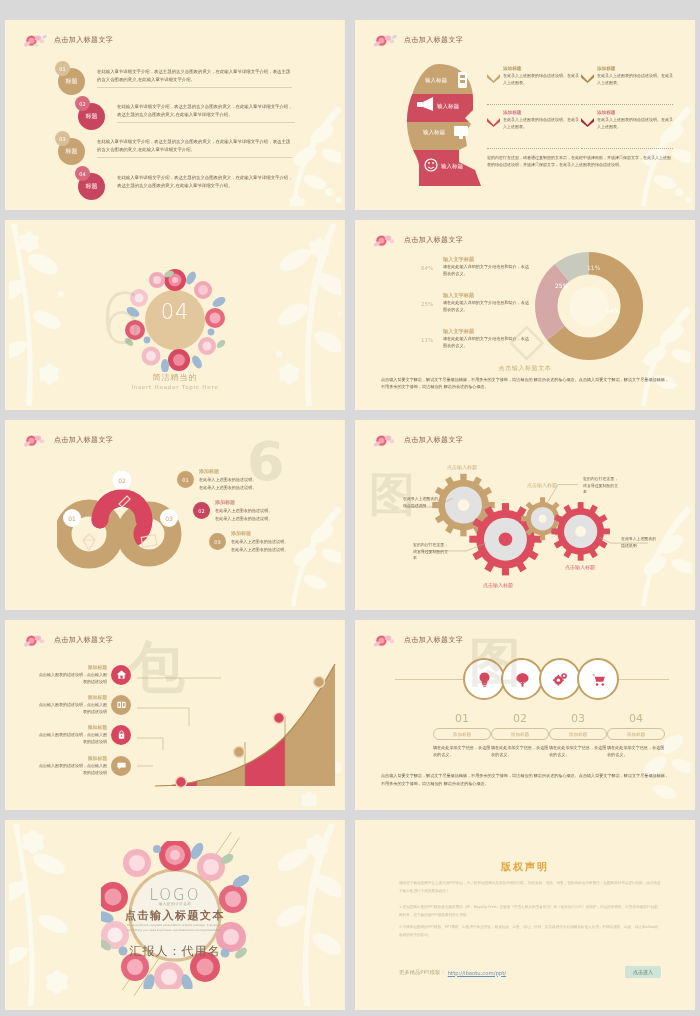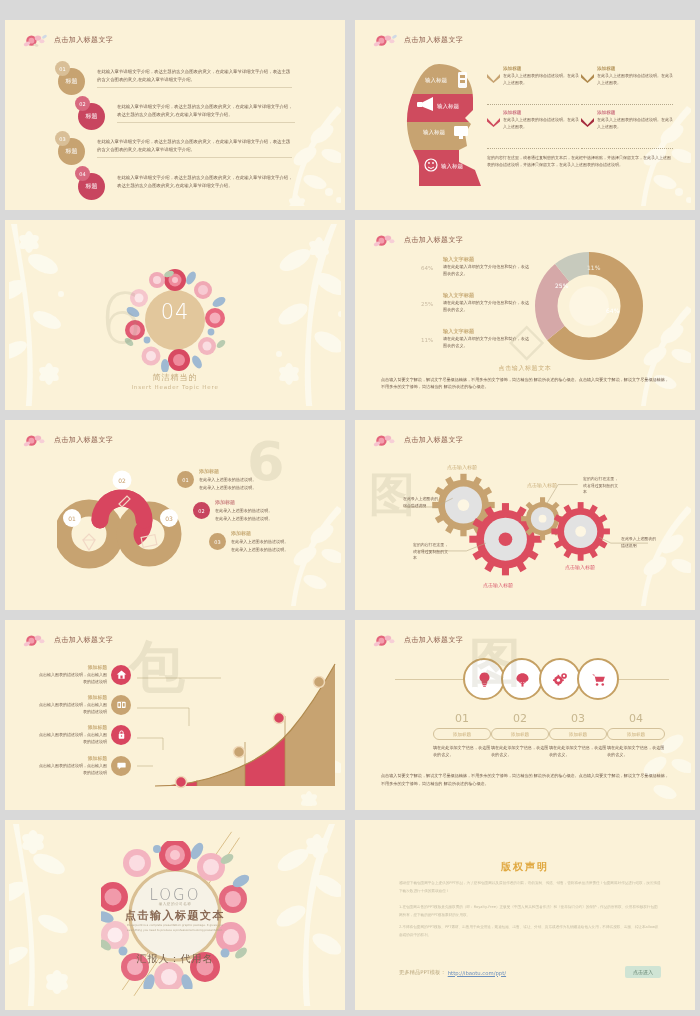--- a/index.html
+++ b/index.html
@@ -110,21 +110,21 @@
   .s8pill { position: absolute; top: 104px; width: 58px; height: 12px; border-radius: 6px; border: .8px solid #d3c19a; display: flex; align-items: center; justify-content: center; font-size: 4.6px; color: #c9ad79; }
   .s8bd { position: absolute; top: 120px; width: 58px; font-size: 4.1px; line-height: 1.8; color: #6b5646; text-align: left; }
   .s8foot { position: absolute; left: 22px; top: 148px; width: 290px; font-size: 4.1px; line-height: 1.85; color: #6b5646; }
 
   
   .w2 { position: absolute; left: 50%; top: 50%; transform: translate(-50%,-50%); width: 148px; height: 148px; }
   .s9logo { position: absolute; left: 50%; top: 62px; transform: translateX(-50%); font-size: 15px; color: #9a9a9a; letter-spacing: 2px; font-weight: 300; }
   .s9sub { position: absolute; left: 50%; top: 78px; transform: translateX(-50%); font-size: 3.6px; color: #b1a68f; letter-spacing: .5px; white-space: nowrap; }
   .s9big { position: absolute; left: 50%; top: 84px; transform: translateX(-50%); font-size: 11px; color: #8a6a55; font-weight: bold; letter-spacing: 1.5px; white-space: nowrap; }
   .s9en { position: absolute; left: 50%; top: 99px; transform: translateX(-50%); width: 110px; font-size: 2.8px; line-height: 1.7; color: #b2a58d; text-align: center; }
-  .s9rep { position: absolute; left: 50%; top: 128px; transform: translateX(-50%); font-size: 10px; color: #7a6450; letter-spacing: 1px; white-space: nowrap; }
+  .s9rep { position: absolute; left: 50%; top: 119px; transform: translateX(-50%); font-size: 12px; color: #7a6450; letter-spacing: 1px; white-space: nowrap; }
 
   
   .s10t { position: absolute; left: 50%; top: 36px; transform: translateX(-50%); font-size: 10px; color: #e0a840; font-weight: bold; letter-spacing: 2px; }
   .s10p { position: absolute; left: 40px; width: 262px; font-size: 3.6px; line-height: 2.1; color: #c3bba2; }
   .s10link-row { position: absolute; left: 40px; top: 145px; display: flex; align-items: center; width: 262px; }
   .s10lbl { font-size: 5.3px; color: #bba87f; }
   .s10url { font-size: 5.3px; color: #6a8fbe; text-decoration: underline; margin-left: 2px; }
   .s10btn { position: absolute; right: 0; top: -3px; background: #cfe4d4; color: #5b7a66; font-size: 5px; padding: 3px 8px; border-radius: 2px; }
 </style>
 </head>

